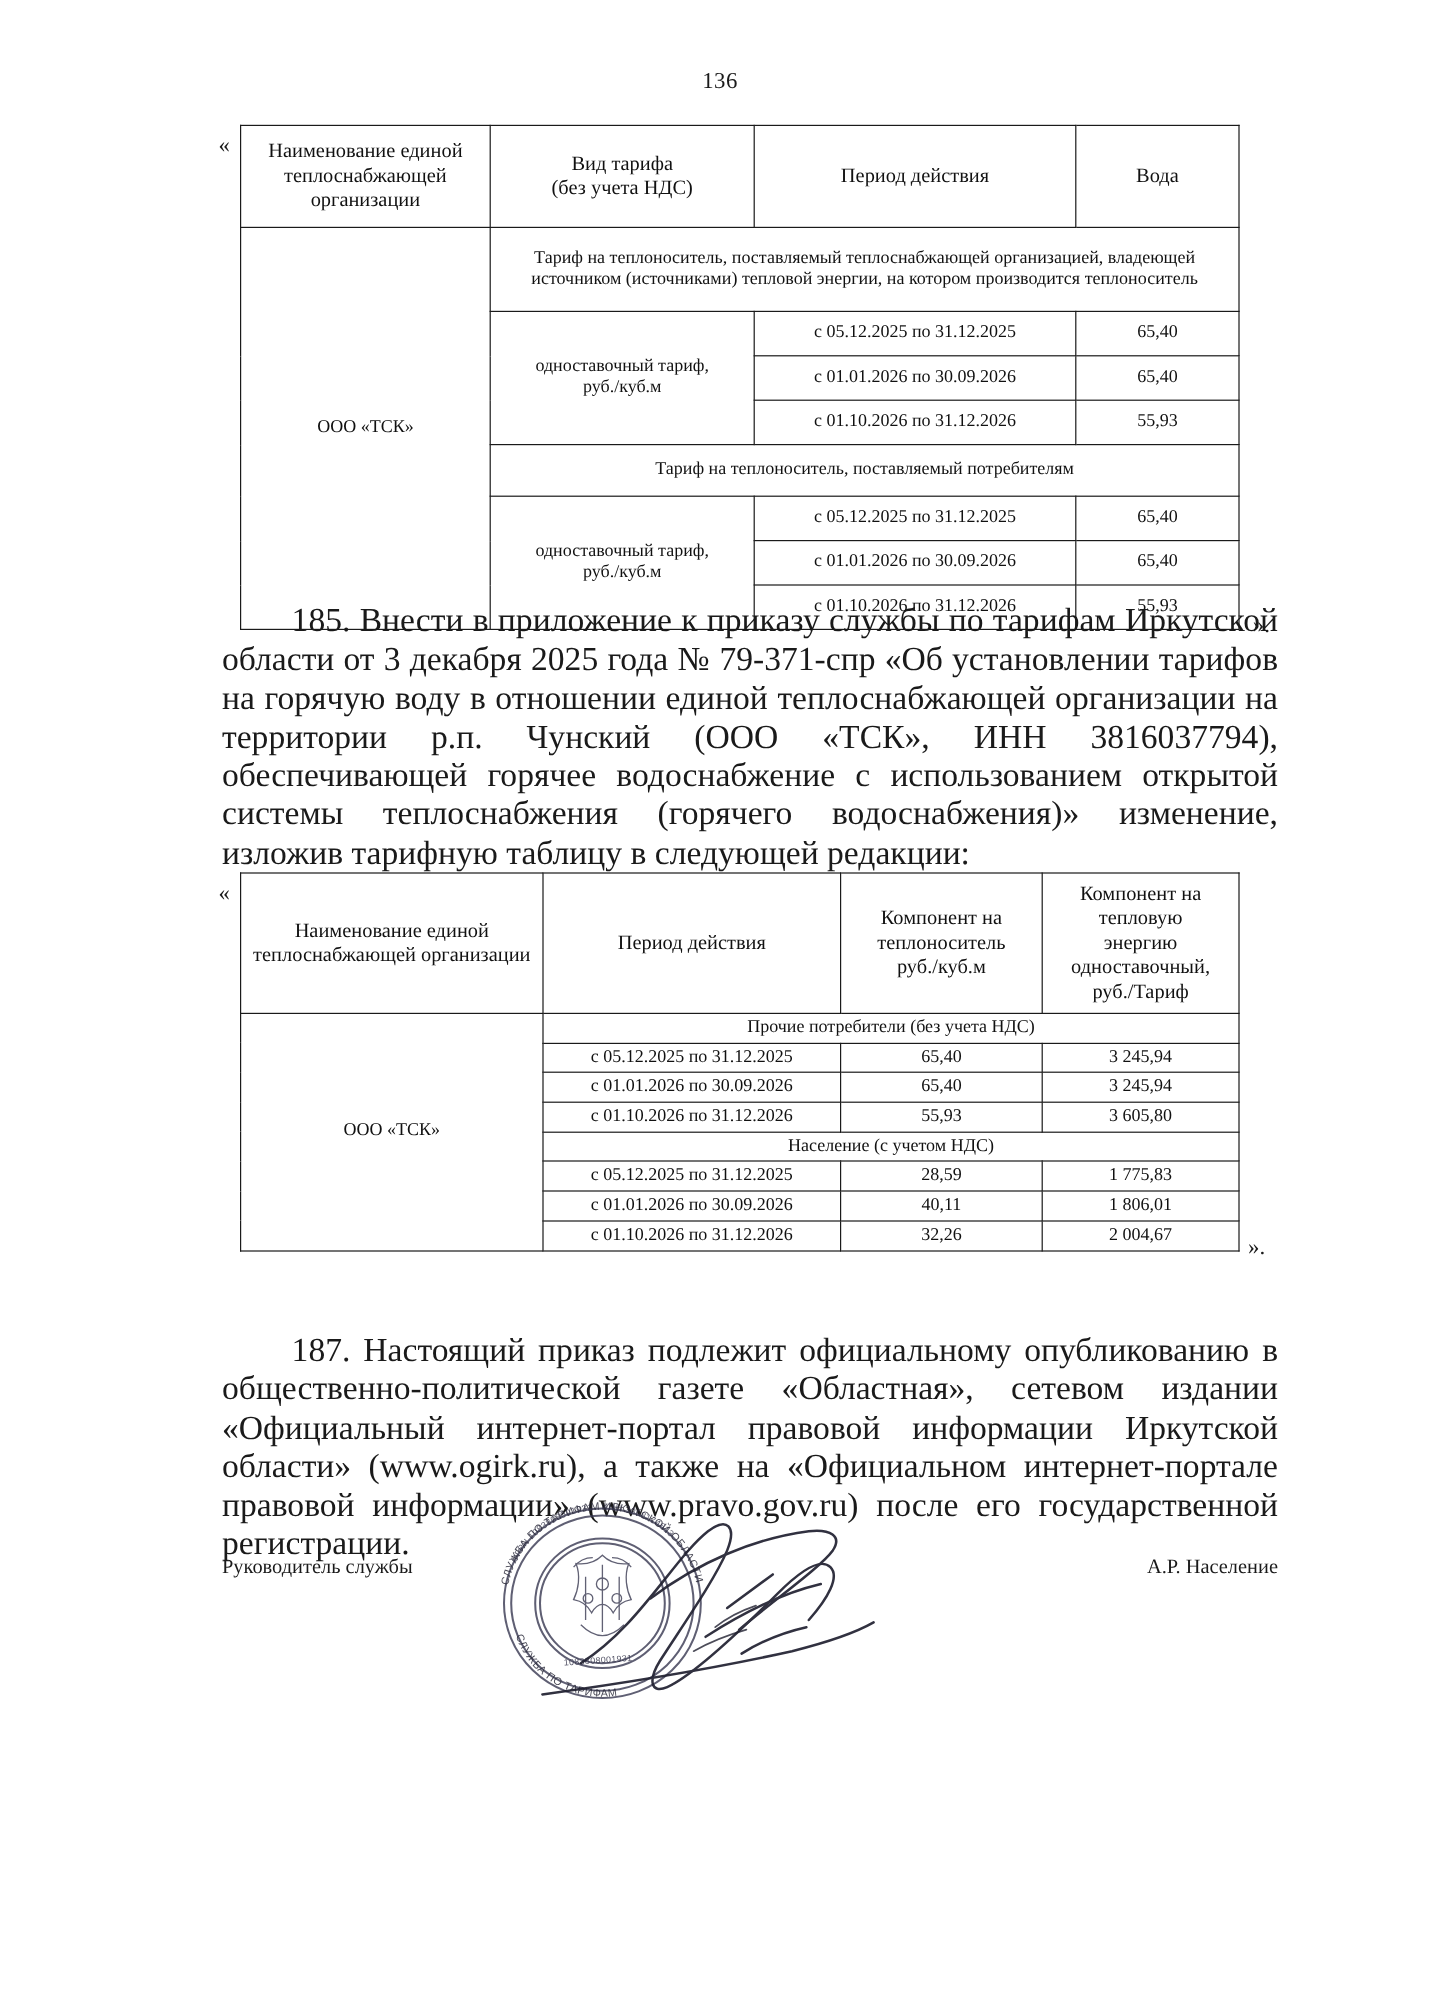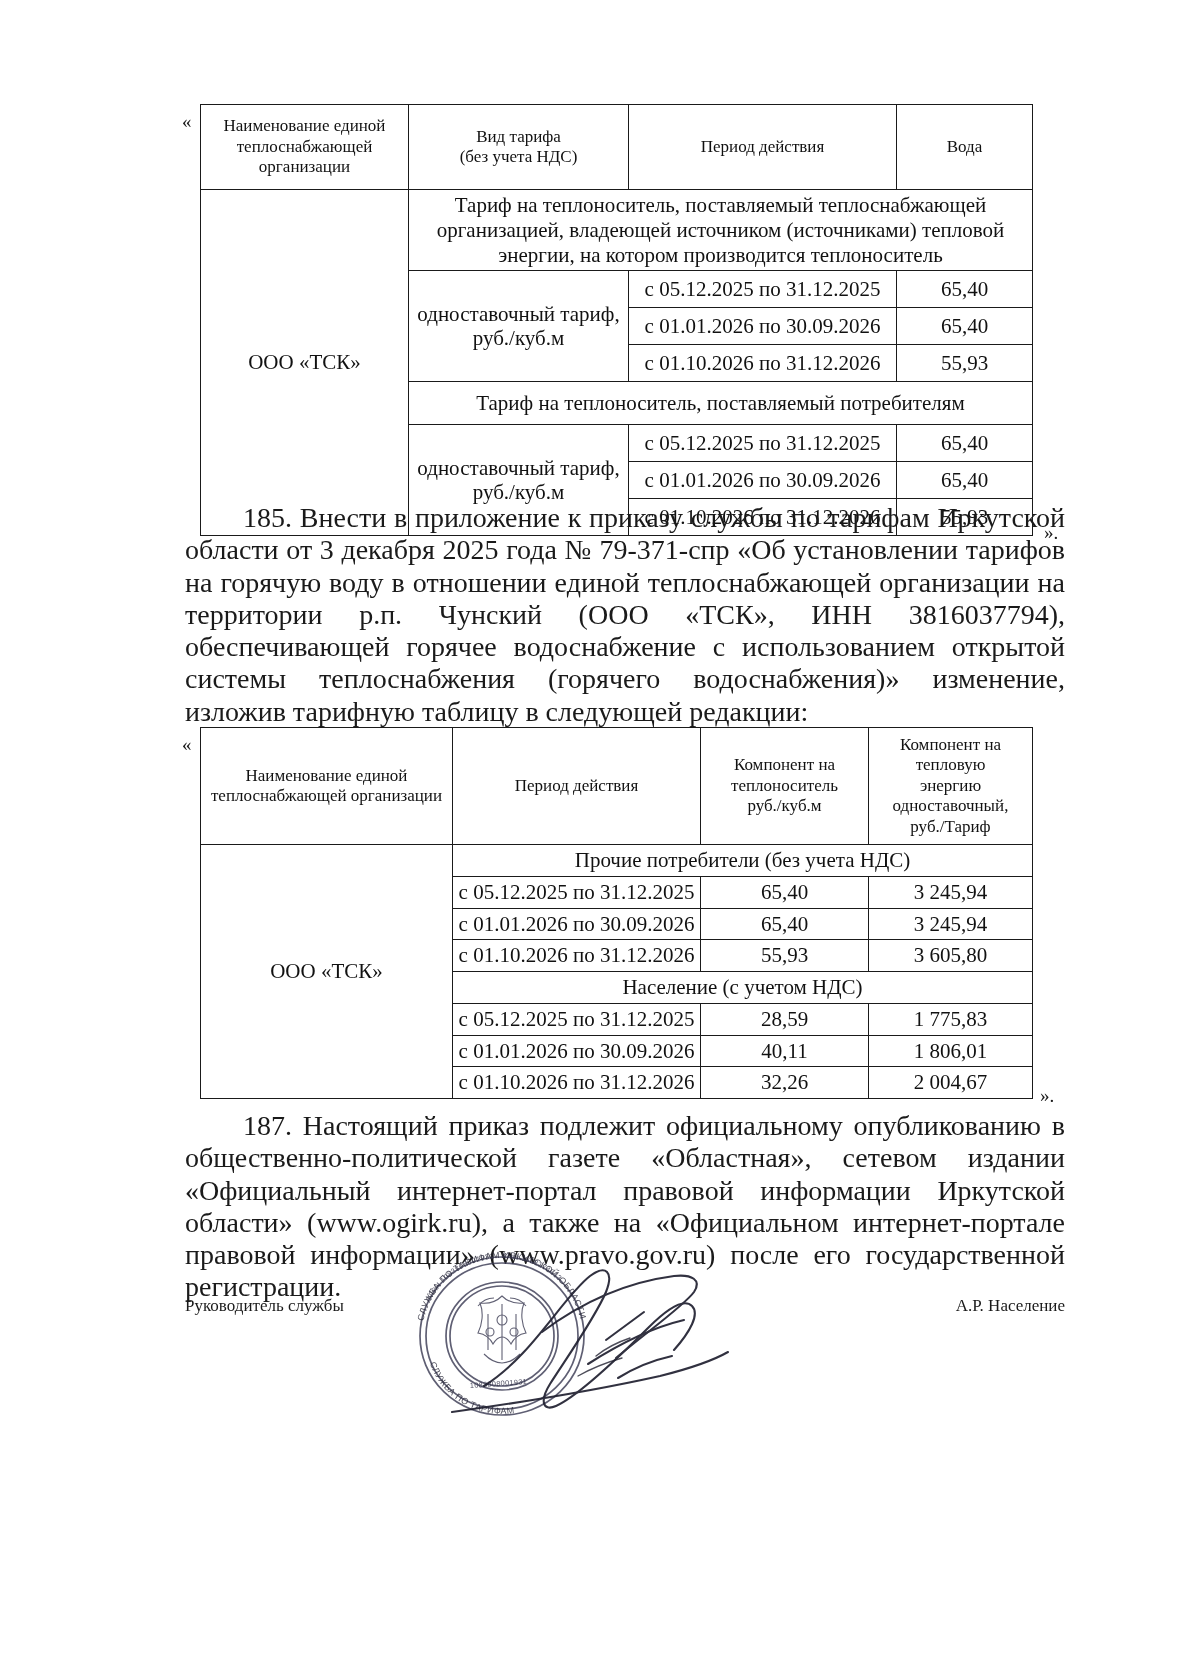--- a/index.html
+++ b/index.html
@@ -49,21 +49,21 @@
   }
   table.doc {
     border-collapse: collapse;
     table-layout: fixed;
     background: #fff;
   }
   table.doc td, table.doc th {
     border: 1px solid #1a1a1a;
     padding: 3px 4px;
     font-weight: normal;
-    font-size: 21px;
+    font-size: 15px;
     line-height: 1.18;
     text-align: center;
     vertical-align: middle;
     color: #111;
   }
   table.doc th {
     font-size: 17px;
     line-height: 1.2;
   }
   td.tall { height: 30px; }
@@ -117,20 +117,21 @@
     font-size: 7.4px;
     fill: #34344a;
     letter-spacing: .3px;
   }
 </style>
 </head>
 <body>
 
 <div class="page">
 
+  <div class="page-number">136</div>
 
   <div class="tbl-wrap" style="left:200px; top:104px;">
     <span class="guil-left">«</span>
     <table class="doc">
       <colgroup>
         <col style="width:208px">
         <col style="width:220px">
         <col style="width:268px">
         <col style="width:136px">
       </colgroup>

